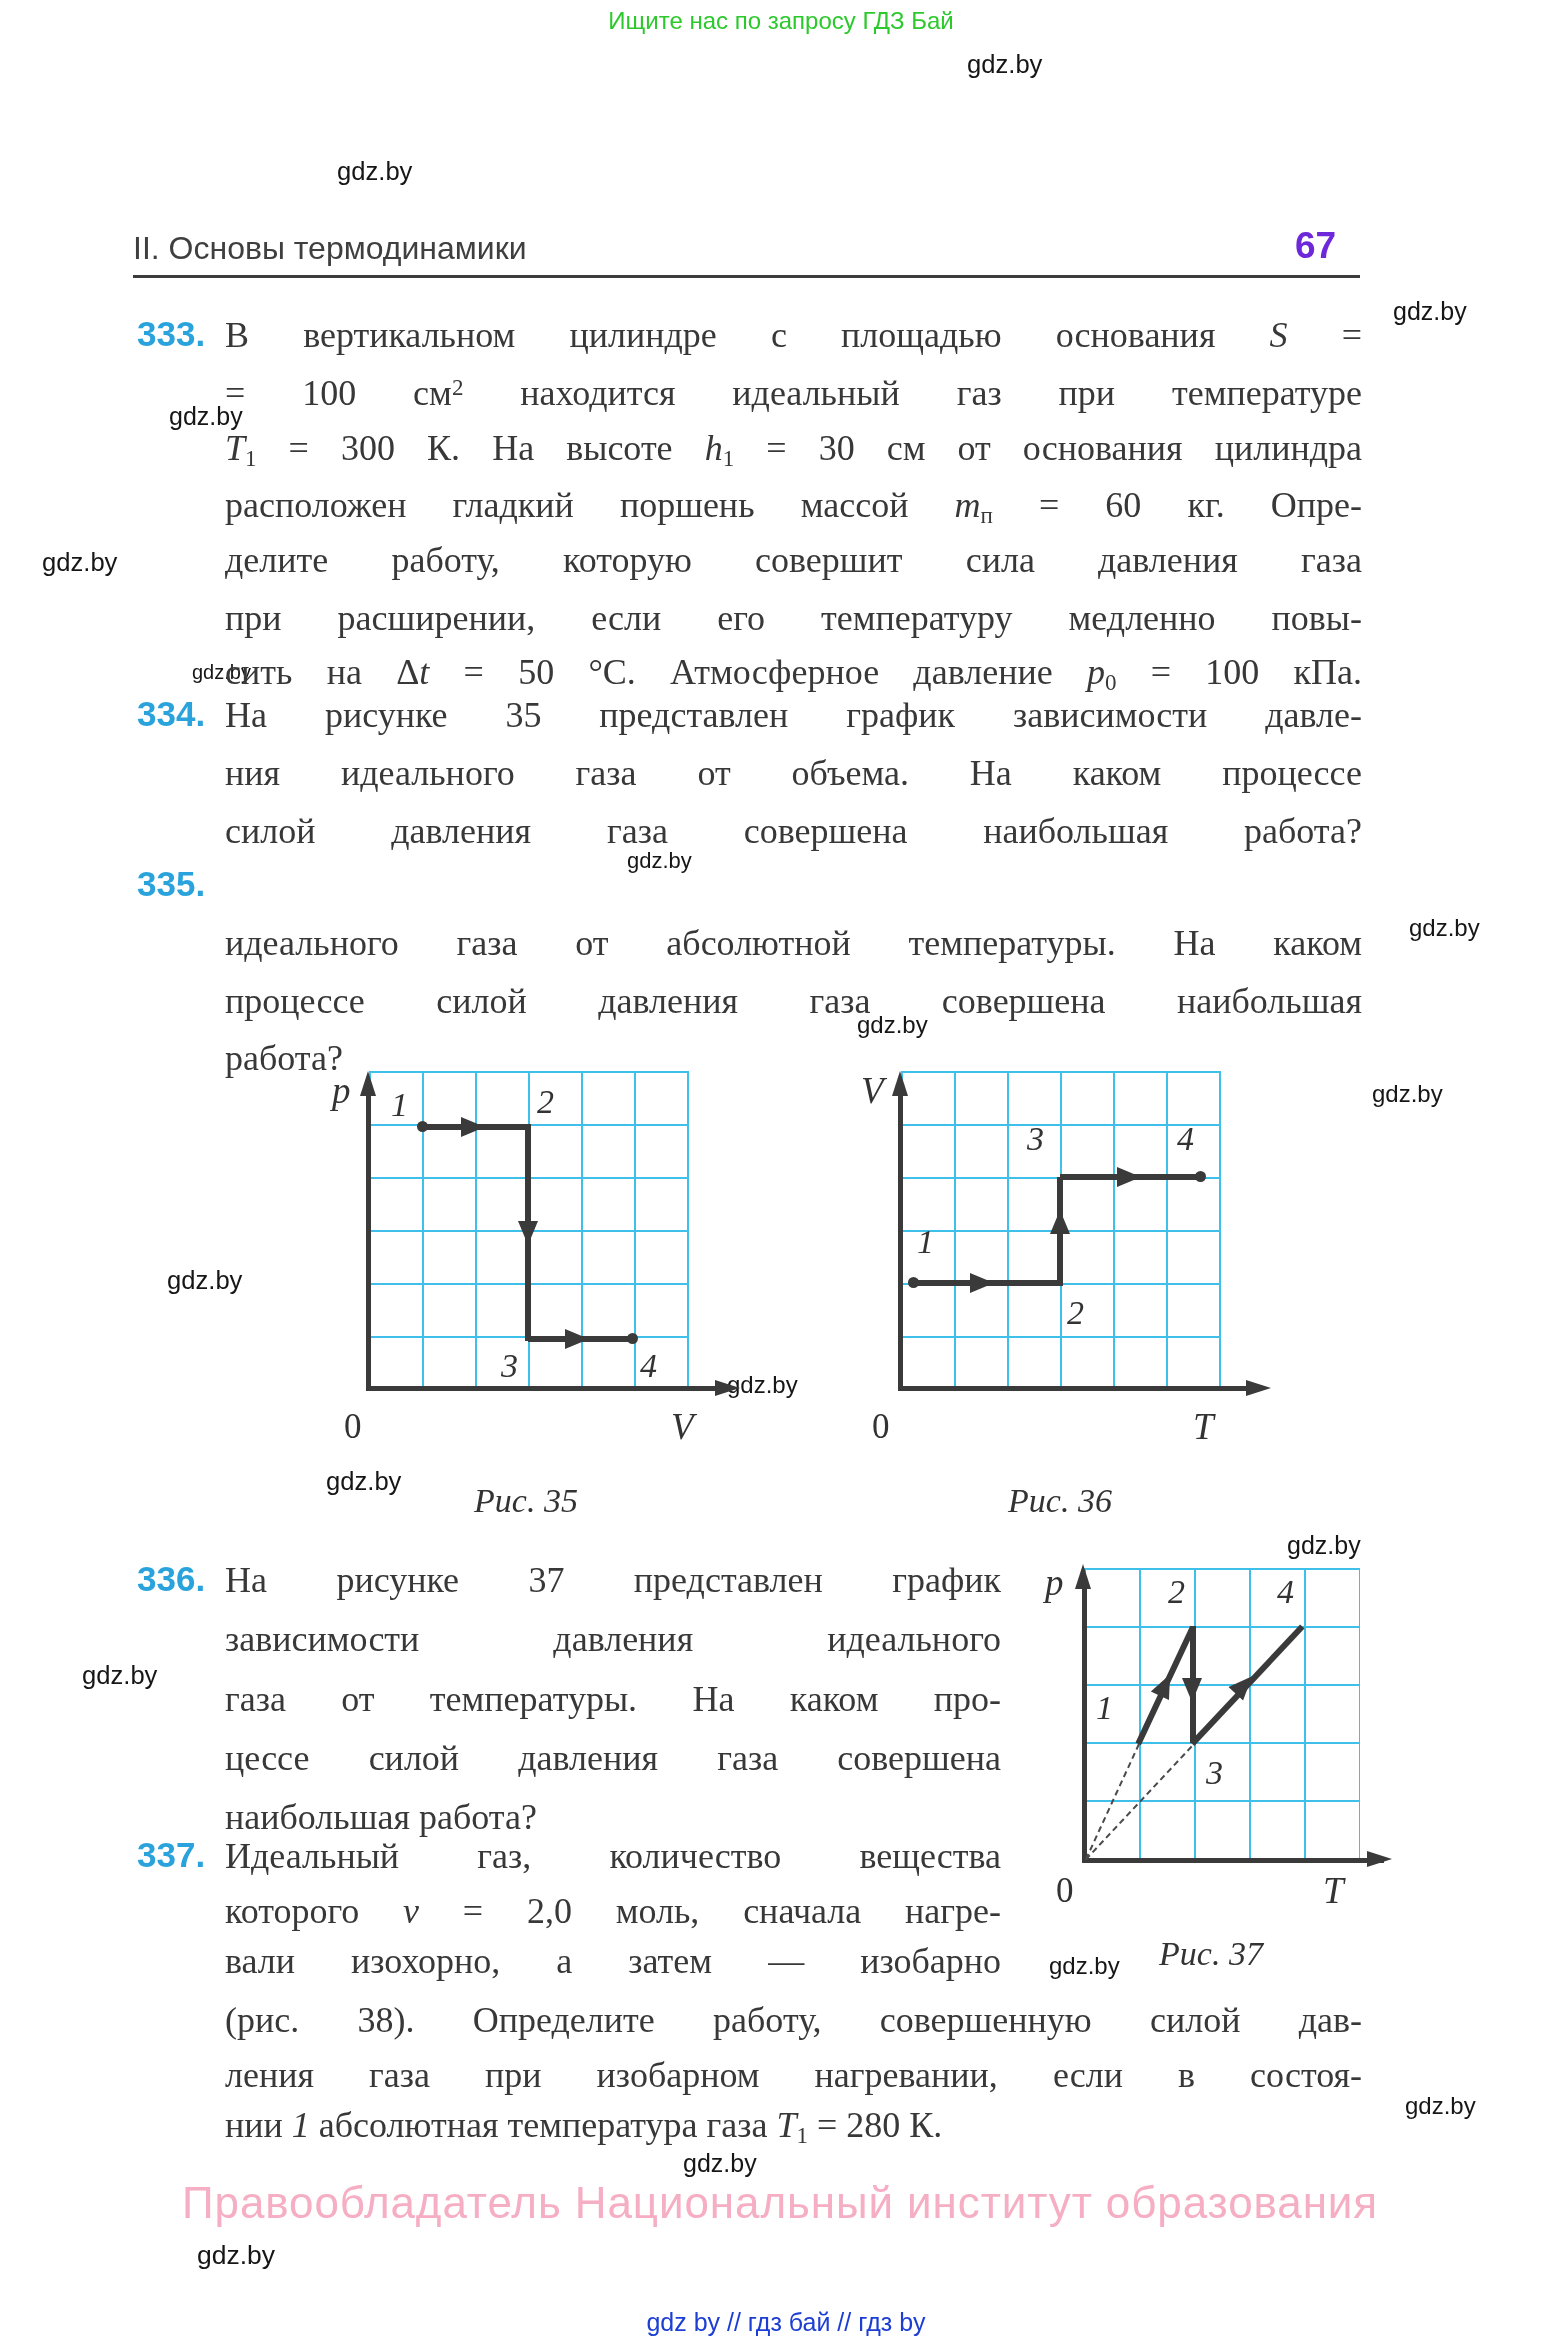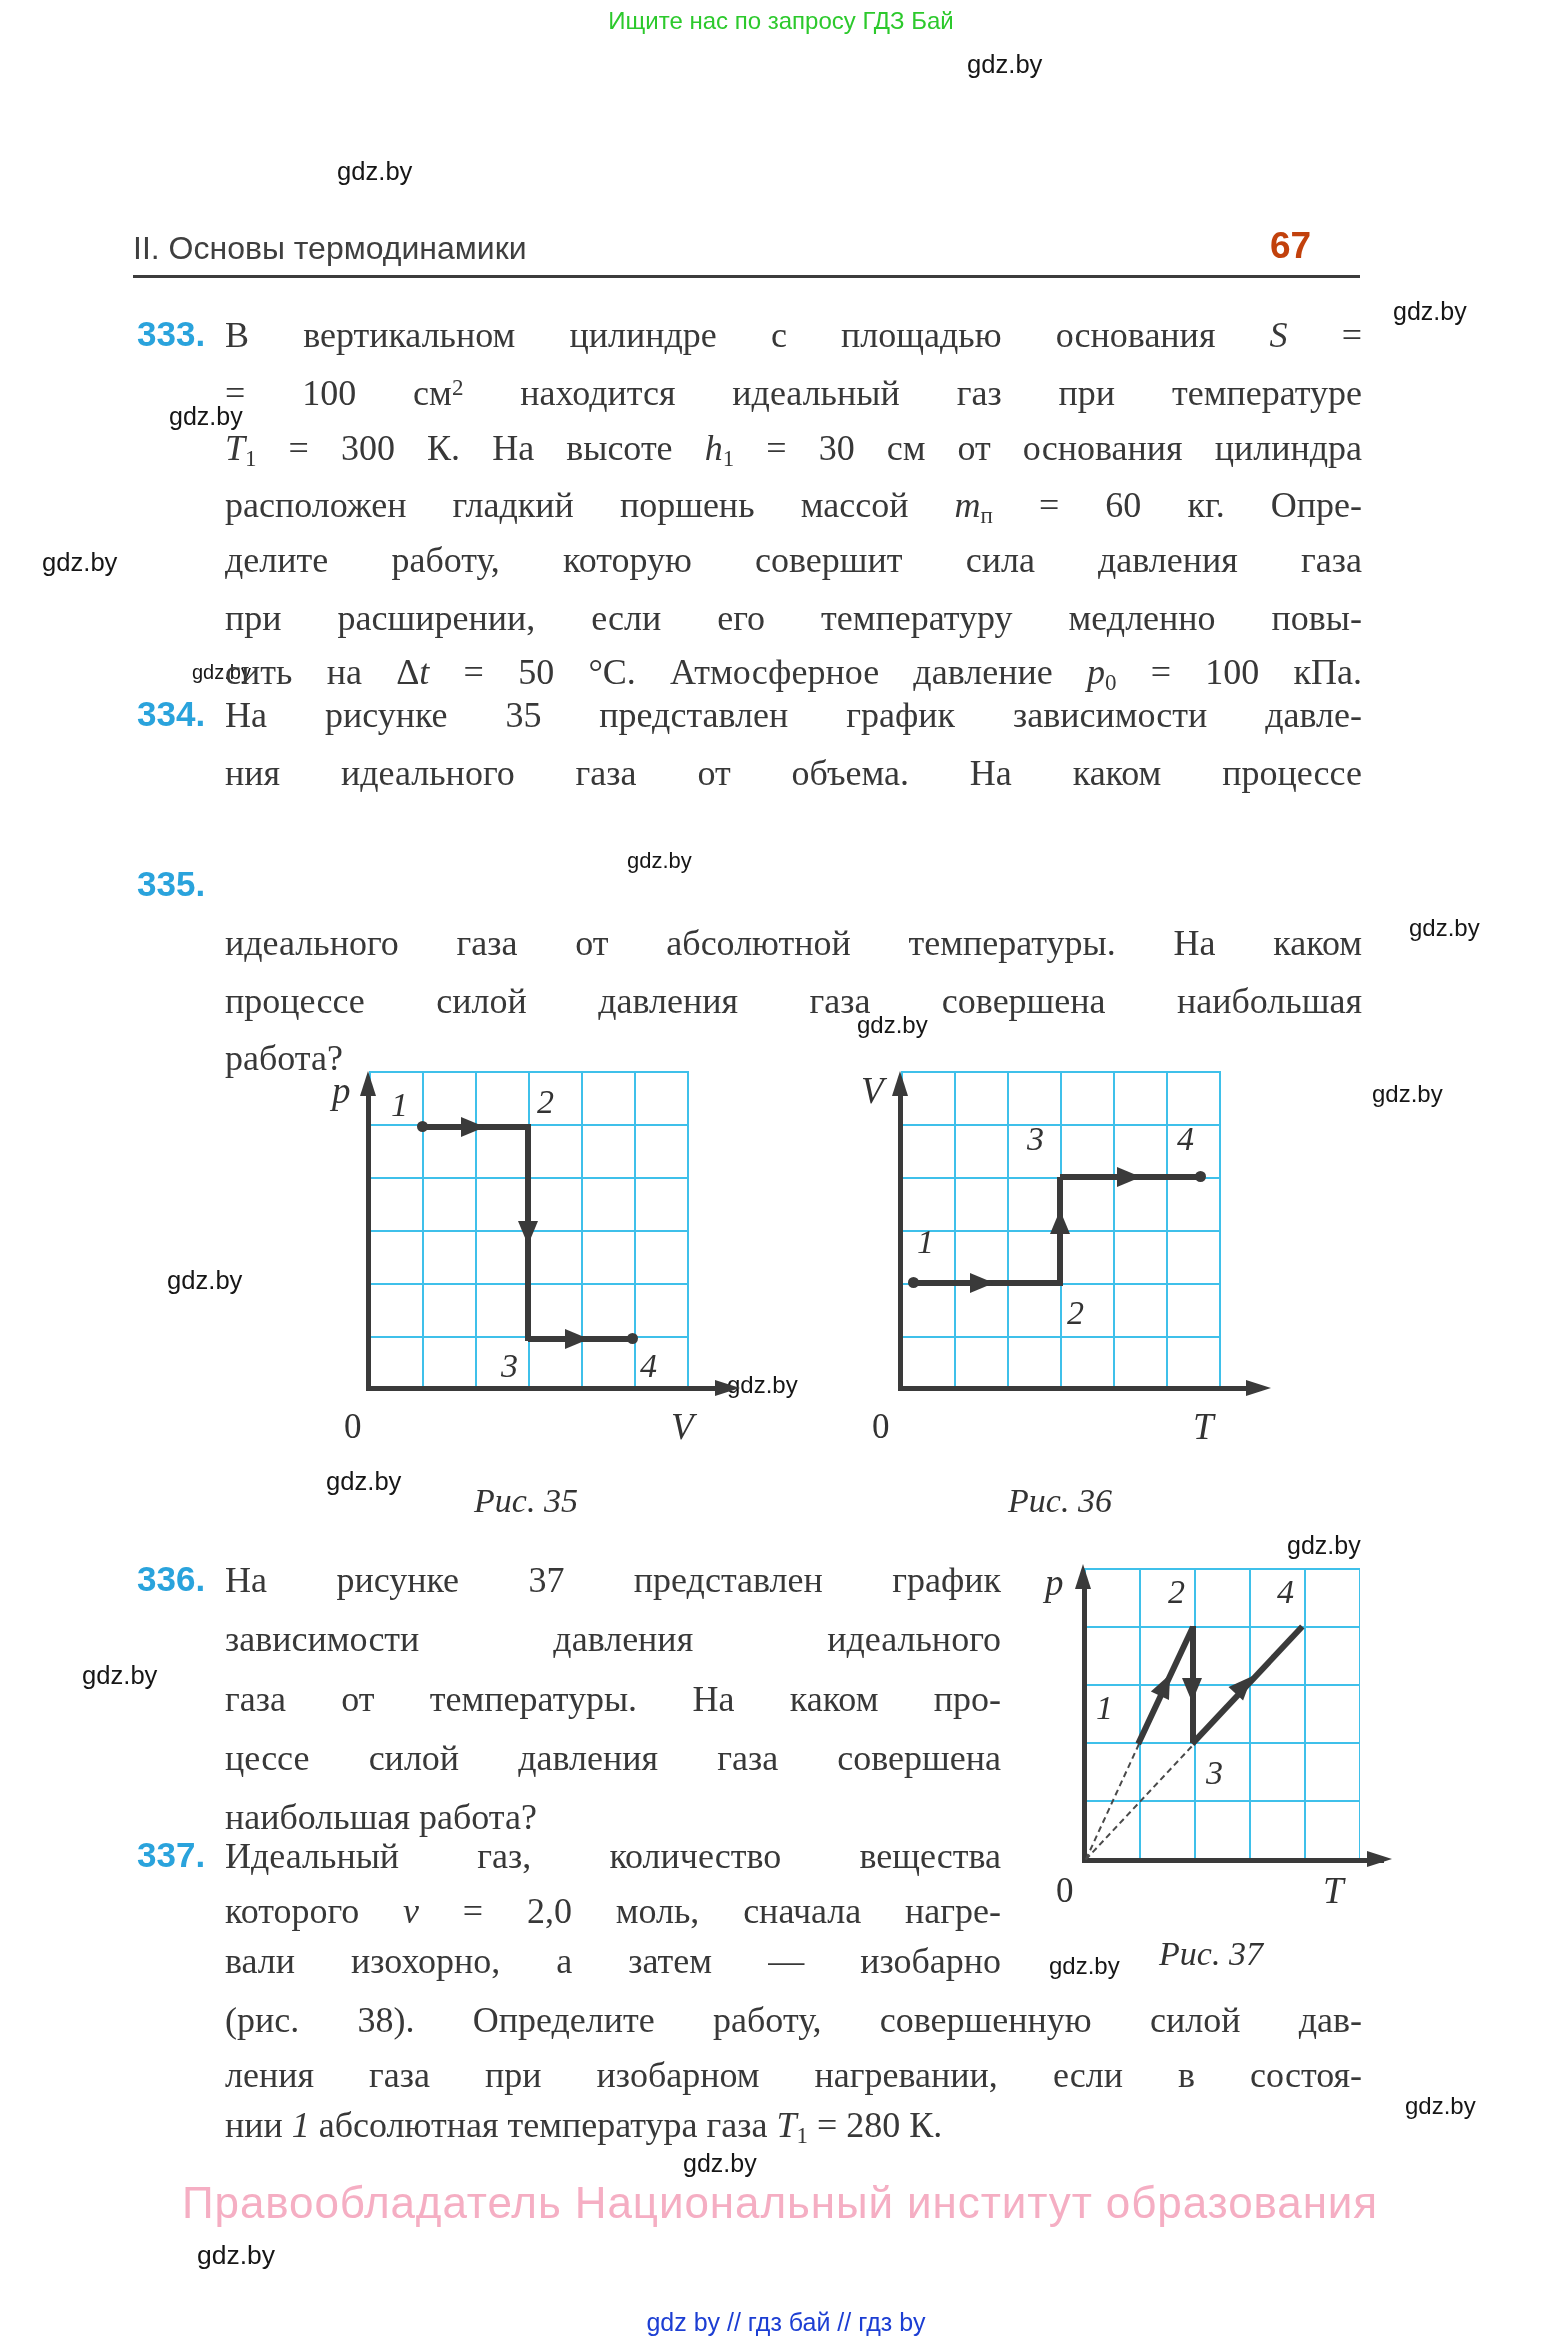--- a/index.html
+++ b/index.html
@@ -13,22 +13,22 @@
   }
   .promo {
     position:absolute; top:7.3px; left:507px; width:548px; text-align:center;
     font-family:"Liberation Sans", sans-serif; font-size:24px; color:#2cc92c;
   }
   .chapter {
     position:absolute; top:230px; left:133px; font-family:"Liberation Sans", sans-serif;
     font-size:32px; color:#3f3f3f;
   }
   .pagenum {
-    position:absolute; top:225px; left:1270px; width:91px; text-align:left;
-    font-family:"Liberation Sans", sans-serif; font-size:37px; font-weight:bold; color:#c2410c;
+    position:absolute; top:225px; left:1270px; width:91px; text-align:center;
+    font-family:"Liberation Sans", sans-serif; font-size:37px; font-weight:bold; color:#6d28d9;
   }
   .rule { position:absolute; top:275px; left:133px; width:1227px; height:2.7px; background:#3c3c3c; }
   .pnum {
     position:absolute; left:137px; width:84px; font-family:"Liberation Sans", sans-serif;
     font-size:35px; font-weight:bold; color:#2aa3dc; white-space:nowrap;
   }
   .bline {
     position:absolute; left:225px; width:1137px; font-size:36px; line-height:43px;
     color:#383838;
   }
@@ -105,20 +105,21 @@
   <div class="bline just" style="top:372px"><span>= 100 см</span><sup>2</sup><span> находится идеальный газ при температуре</span></div>
   <div class="bline just" style="top:427px"><i>T</i><sub>1</sub><span> = 300 К. На высоте </span><i>h</i><sub>1</sub><span> = 30 см от основания цилиндра</span></div>
   <div class="bline just" style="top:484px"><span>расположен гладкий поршень массой </span><i>m</i><sub>п</sub><span> = 60 кг. Опре-</span></div>
   <div class="bline just" style="top:597px"><span>при расширении, если его температуру медленно повы-</span></div>
   <div class="bline just" style="top:539px"><span>делите работу, которую совершит сила давления газа</span></div>
   <div class="bline just" style="top:651px"><span>сить на Δ</span><i>t</i><span> = 50 °С. Атмосферное давление </span><i>p</i><sub>0</sub><span> = 100 кПа.</span></div>
 
   <span class="pnum" style="top:694px">334.</span>
   <div class="bline just" style="top:694px"><span>На рисунке 35 представлен график зависимости давле-</span></div>
   <div class="bline just" style="top:752px"><span>ния идеального газа от объема. На каком процессе</span></div>
+  <div class="bline just" style="top:810px"><span>силой давления газа совершена наибольшая работа?</span></div>
 
   <span class="pnum" style="top:864px">335.</span>
   <div class="bline just" style="top:980px"><span>процессе силой давления газа совершена наибольшая</span></div>
   <div class="bline just" style="top:922px"><span>идеального газа от абсолютной температуры. На каком</span></div>
   <div class="bline" style="top:1037px"><span>работа?</span></div>
 
   <div>
     <div class="grid g58" style="left:369px;top:1071px;width:320px;height:320px"></div>
     <div class="ax" style="left:366px;top:1093px;width:4.6px;height:298px"></div>
     <div class="arr axarr-u" style="left:360px;top:1071px"></div>

